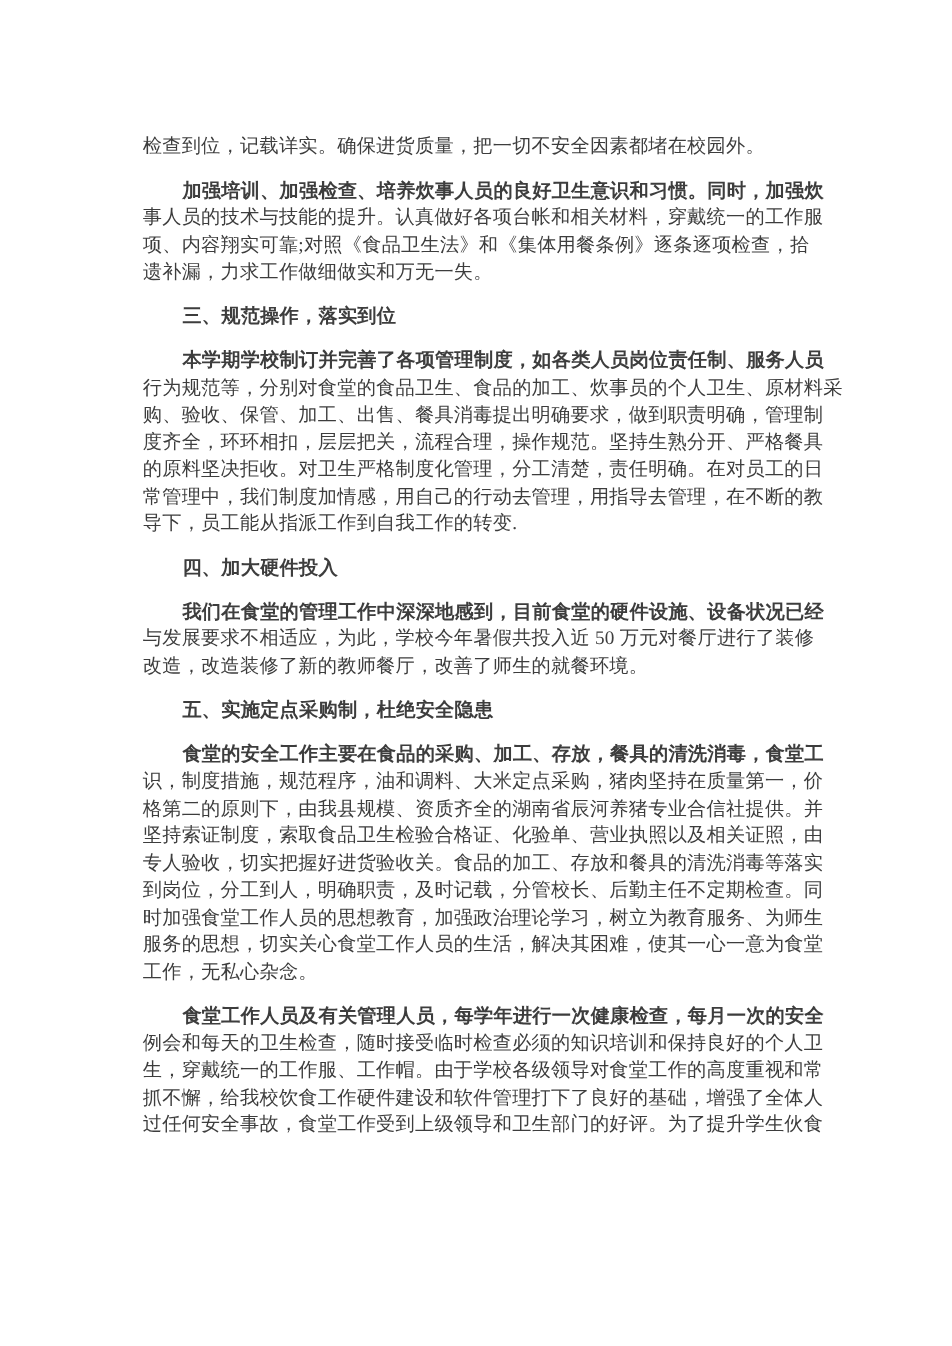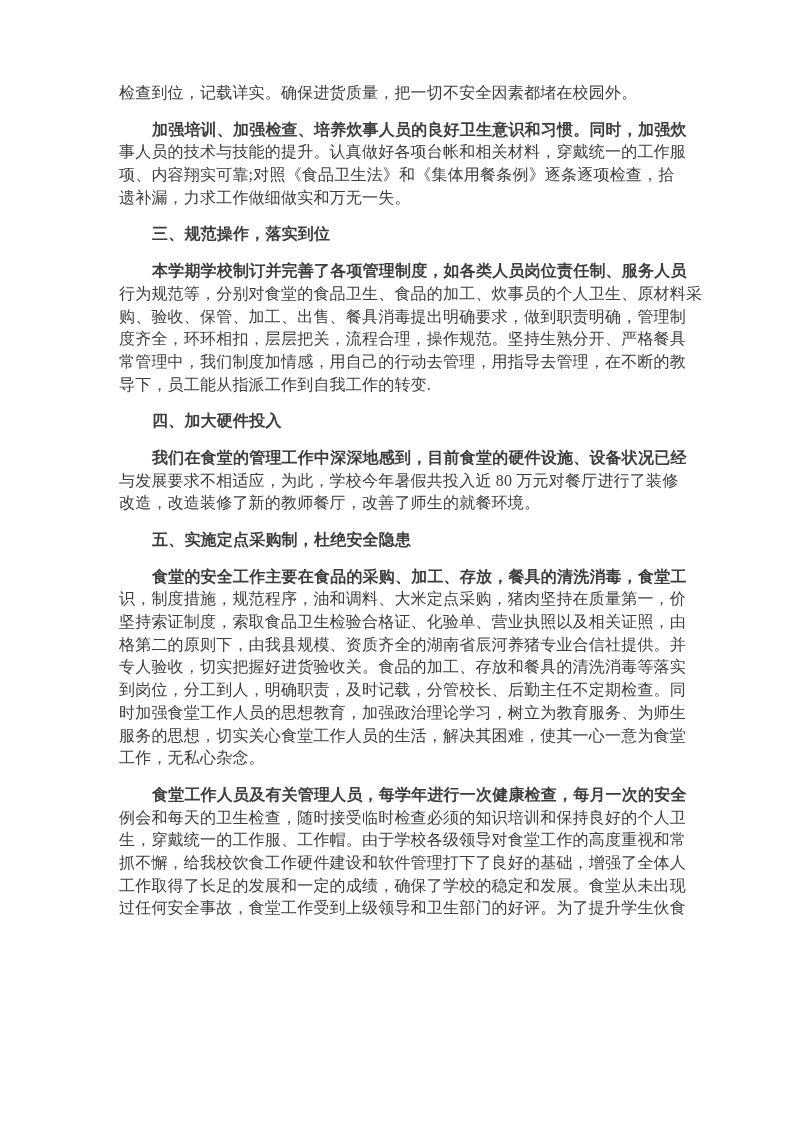--- a/index.html
+++ b/index.html
@@ -11,21 +11,21 @@
     position: relative;
     width: 793px;
     height: 1122px;
     background: #ffffff;
     overflow: hidden;
     font-family: "Liberation Serif", "DejaVu Serif", serif;
   }
   .content {
     position: absolute;
     left: 119px;
-    top: 82px;
+    top: 112px;
     width: 565px;
     font-size: 16px;
     color: #3d3d3d;
   }
   .block {
     margin: 0 0 14px 0;
   }
   .block:last-child {
     margin-bottom: 0;
   }
@@ -55,47 +55,47 @@
         <div class="line">遗补漏，力求工作做细做实和万无一失。</div>
       </div>
       <div class="block heading">
         <div class="line indent">三、规范操作，落实到位</div>
       </div>
       <div class="block paragraph">
         <div class="line indent">本学期学校制订并完善了各项管理制度，如各类人员岗位责任制、服务人员</div>
         <div class="line">行为规范等，分别对食堂的食品卫生、食品的加工、炊事员的个人卫生、原材料采</div>
         <div class="line">购、验收、保管、加工、出售、餐具消毒提出明确要求，做到职责明确，管理制</div>
         <div class="line">度齐全，环环相扣，层层把关，流程合理，操作规范。坚持生熟分开、严格餐具</div>
+        <div class="line">的原料坚决拒收。对卫生严格制度化管理，分工清楚，责任明确。在对员工的日</div>
         <div class="line">常管理中，我们制度加情感，用自己的行动去管理，用指导去管理，在不断的教</div>
         <div class="line">导下，员工能从指派工作到自我工作的转变.</div>
       </div>
       <div class="block heading">
         <div class="line indent">四、加大硬件投入</div>
       </div>
       <div class="block paragraph">
         <div class="line indent">我们在食堂的管理工作中深深地感到，目前食堂的硬件设施、设备状况已经</div>
-        <div class="line">与发展要求不相适应，为此，学校今年暑假共投入近 80 万元对餐厅进行了装修</div>
+        <div class="line">与发展要求不相适应，为此，学校今年暑假共投入近 50 万元对餐厅进行了装修</div>
         <div class="line">改造，改造装修了新的教师餐厅，改善了师生的就餐环境。</div>
       </div>
       <div class="block heading">
         <div class="line indent">五、实施定点采购制，杜绝安全隐患</div>
       </div>
       <div class="block paragraph">
         <div class="line indent">食堂的安全工作主要在食品的采购、加工、存放，餐具的清洗消毒，食堂工</div>
         <div class="line">识，制度措施，规范程序，油和调料、大米定点采购，猪肉坚持在质量第一，价</div>
+        <div class="line">格第二的原则下，由我县规模、资质齐全的湖南省辰河养猪专业合信社提供。并</div>
         <div class="line">坚持索证制度，索取食品卫生检验合格证、化验单、营业执照以及相关证照，由</div>
-        <div class="line">格第二的原则下，由我县规模、资质齐全的湖南省辰河养猪专业合信社提供。并</div>
         <div class="line">专人验收，切实把握好进货验收关。食品的加工、存放和餐具的清洗消毒等落实</div>
         <div class="line">到岗位，分工到人，明确职责，及时记载，分管校长、后勤主任不定期检查。同</div>
         <div class="line">时加强食堂工作人员的思想教育，加强政治理论学习，树立为教育服务、为师生</div>
         <div class="line">服务的思想，切实关心食堂工作人员的生活，解决其困难，使其一心一意为食堂</div>
         <div class="line">工作，无私心杂念。</div>
       </div>
       <div class="block paragraph">
         <div class="line indent">食堂工作人员及有关管理人员，每学年进行一次健康检查，每月一次的安全</div>
         <div class="line">例会和每天的卫生检查，随时接受临时检查必须的知识培训和保持良好的个人卫</div>
         <div class="line">生，穿戴统一的工作服、工作帽。由于学校各级领导对食堂工作的高度重视和常</div>
         <div class="line">抓不懈，给我校饮食工作硬件建设和软件管理打下了良好的基础，增强了全体人</div>
-        <div class="line">工作取得了长足的发展和一定的成绩，确保了学校的稳定和发展。食堂从未出现</div>
         <div class="line">过任何安全事故，食堂工作受到上级领导和卫生部门的好评。为了提升学生伙食</div>
       </div>
     </div>
 </div>
 
 </body></html>

